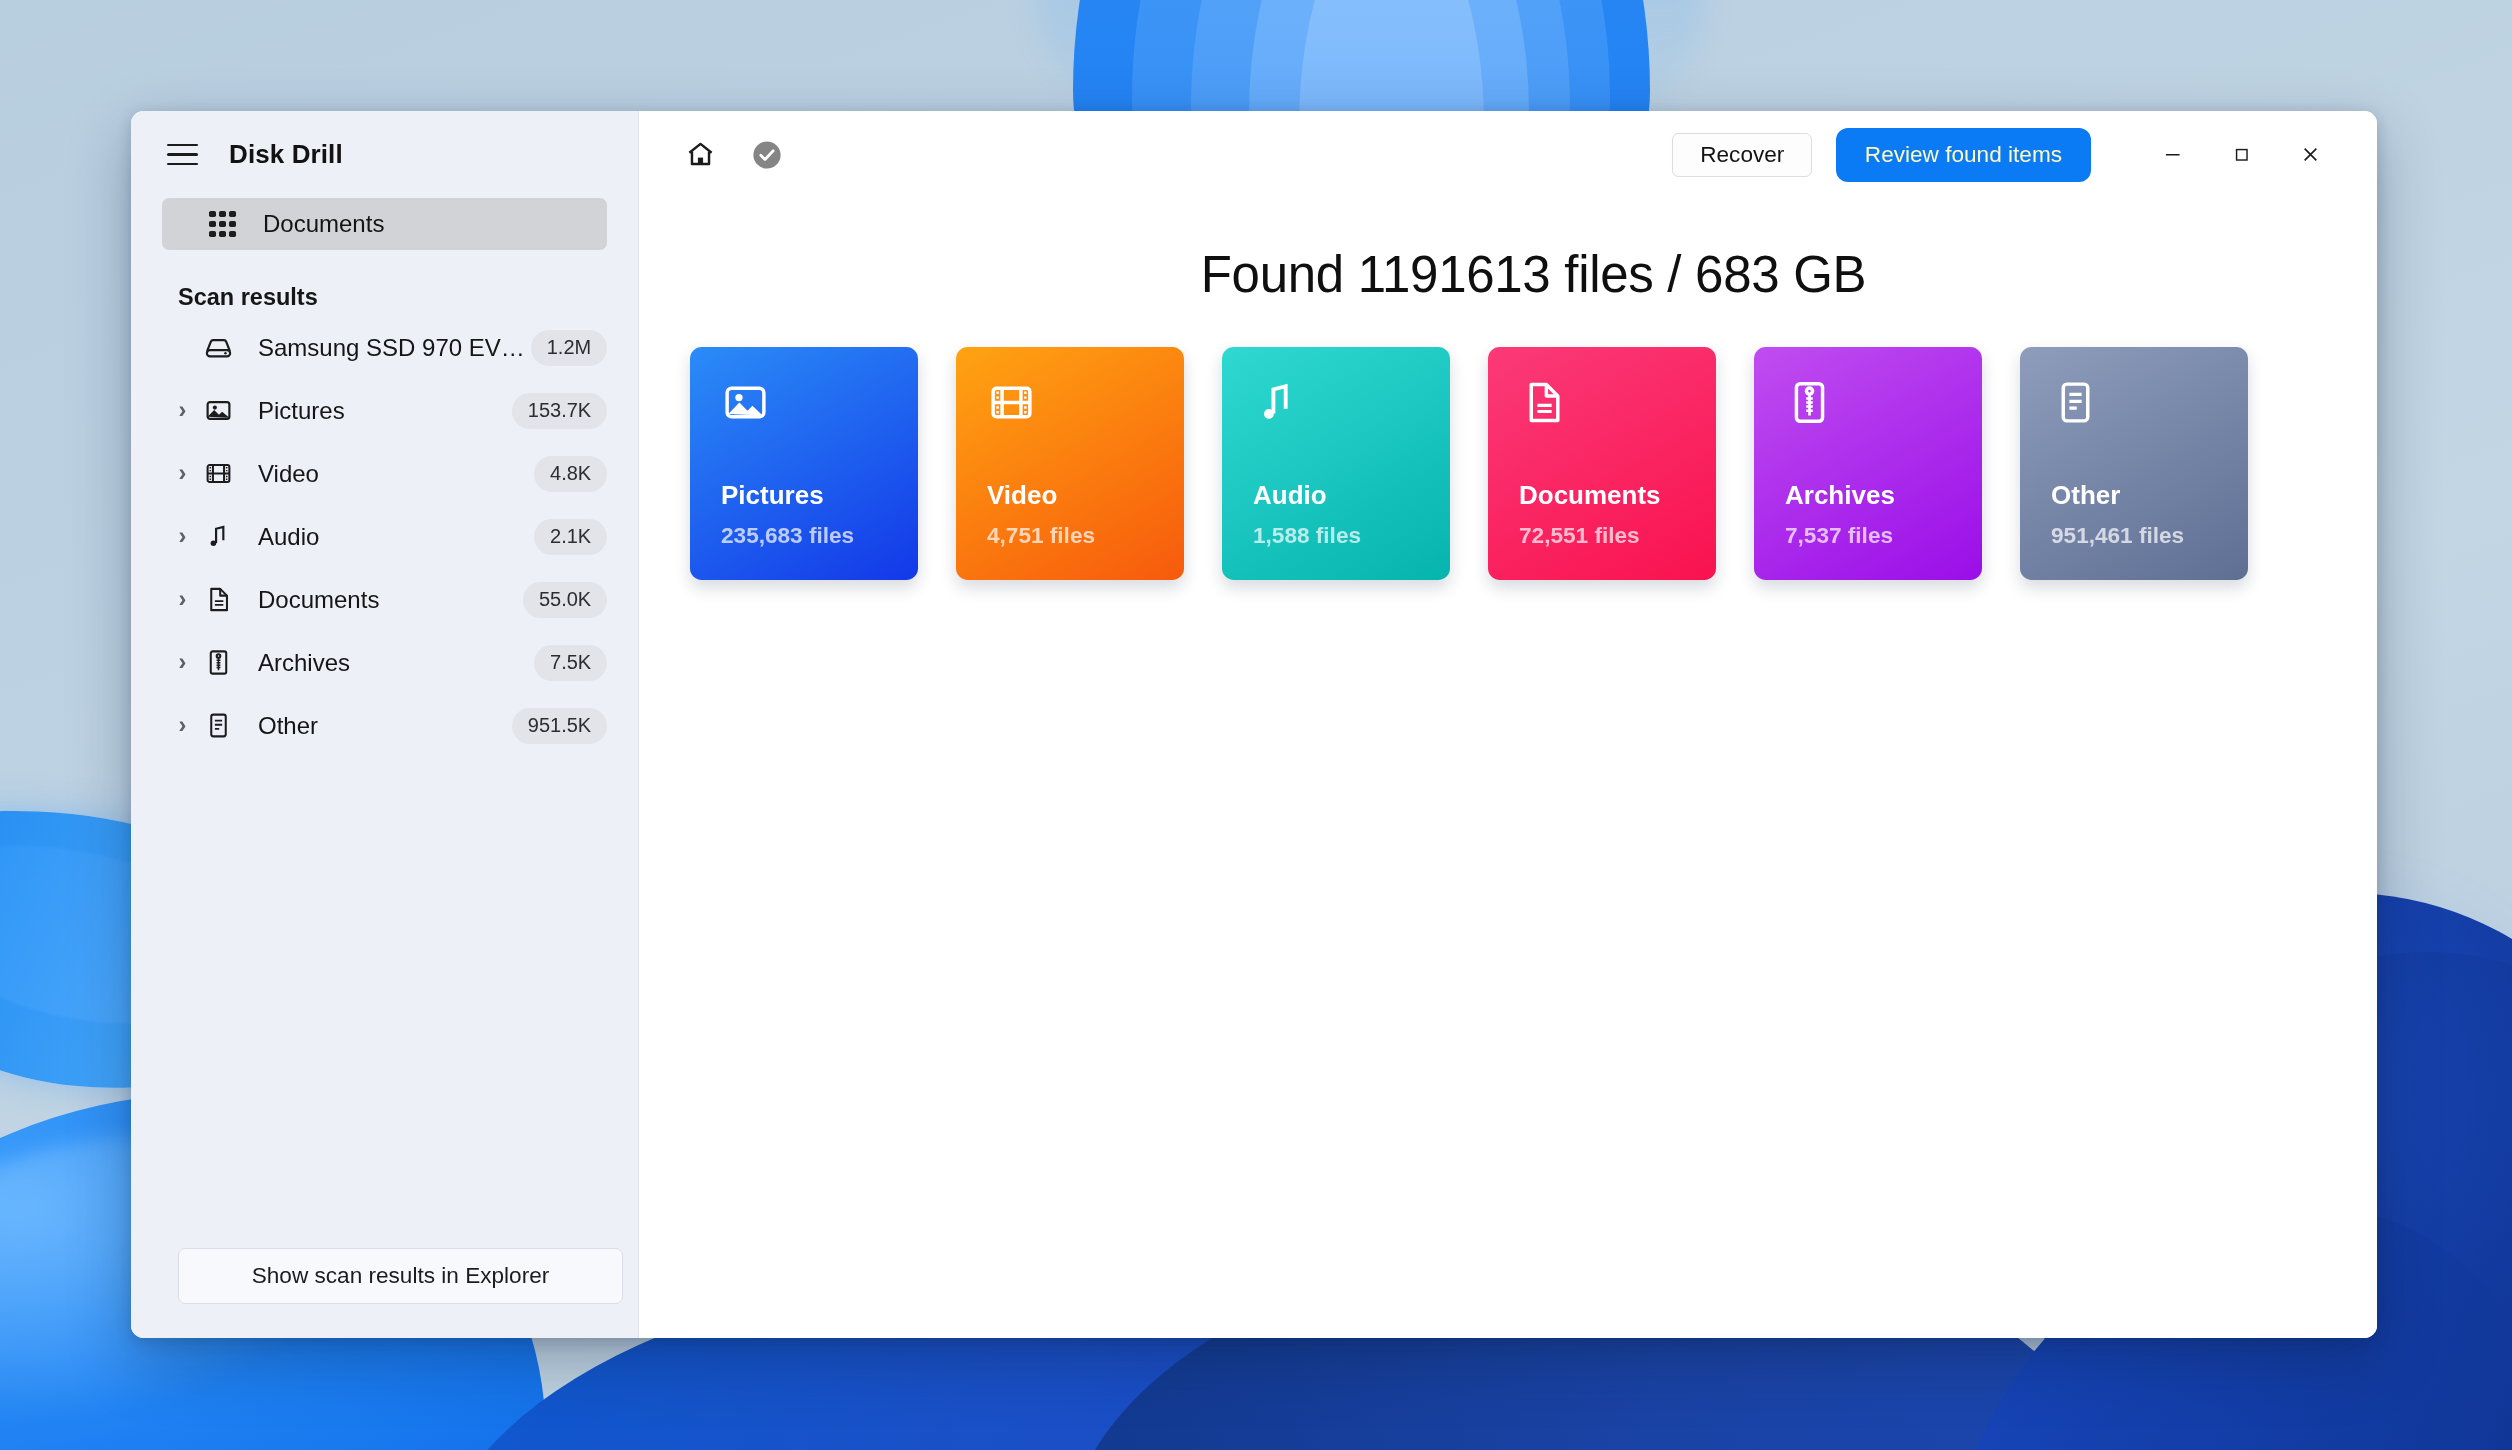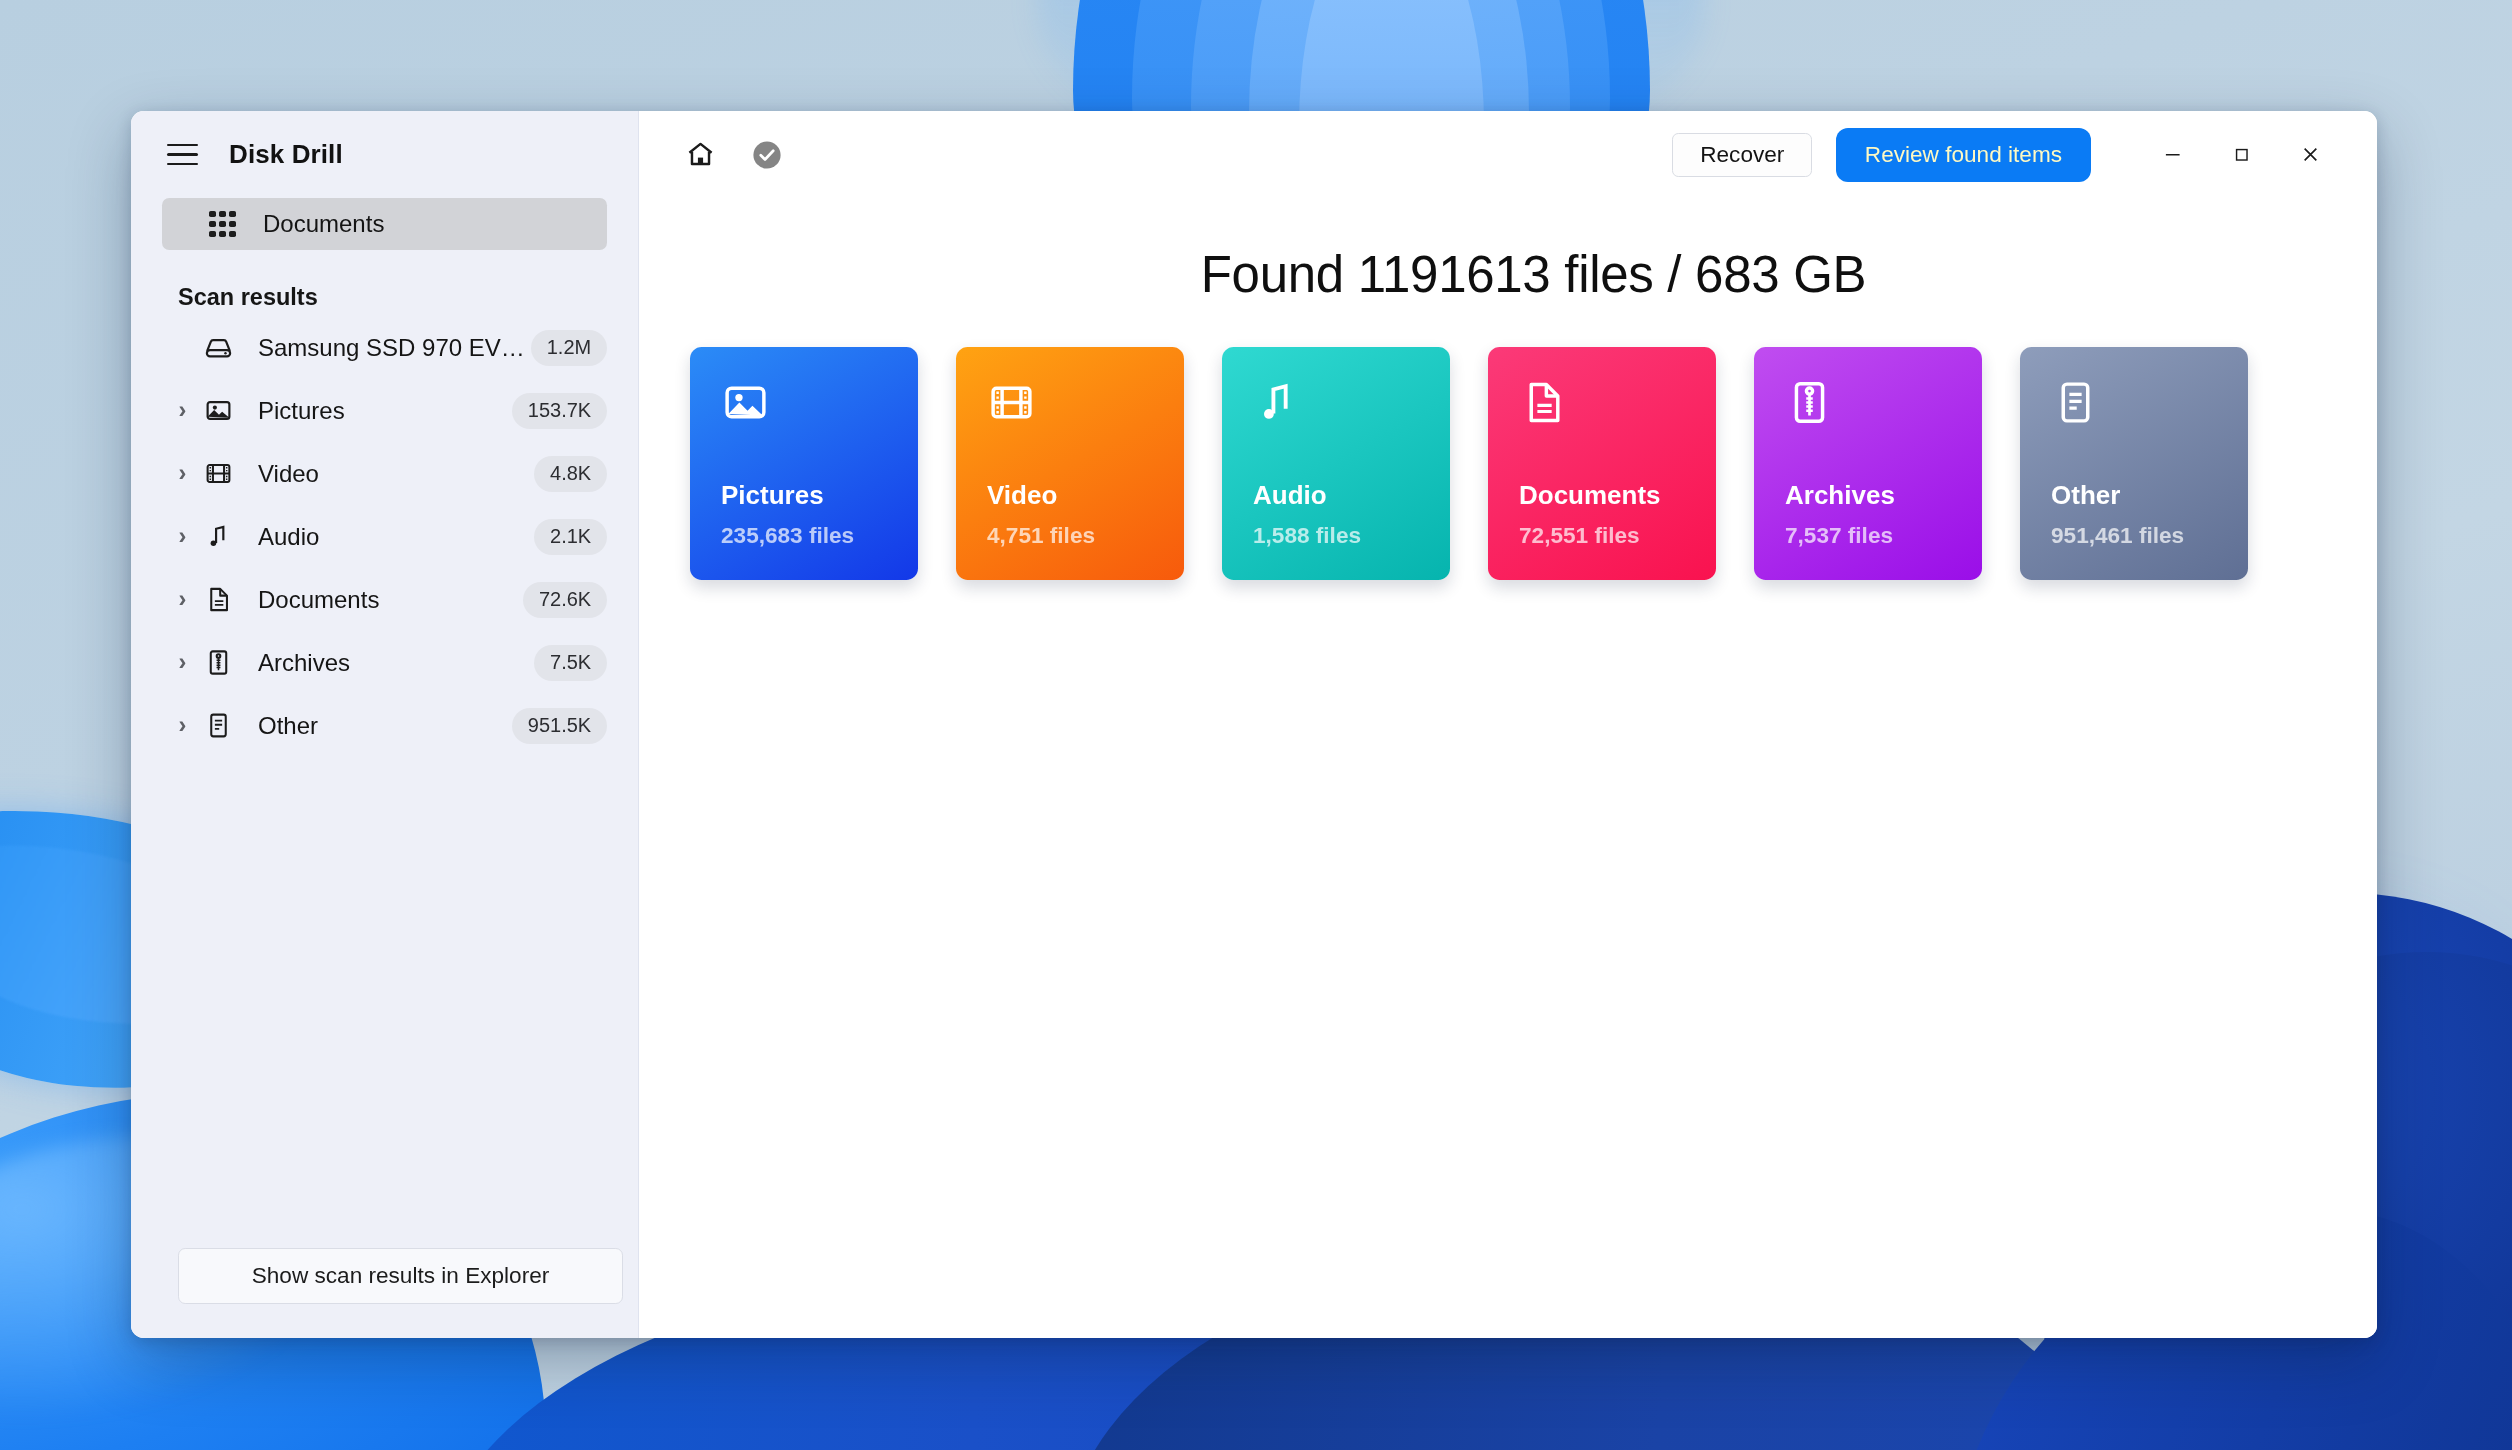--- a/index.html
+++ b/index.html
@@ -349,21 +349,21 @@
       <div class="scan-row">
         <span class="chev">›</span>
         <span class="row-icon">
           <svg width="29" height="29" viewBox="0 0 24 24" fill="none" stroke="currentColor" stroke-width="1.7" stroke-linejoin="round">
             <path d="M6 3.2h7.4L19 8.8V20.8H6z"></path>
             <path d="M13.4 3.2v5.6H19"></path>
             <path d="M9 13.4h7M9 16.4h7" stroke-width="1.5"></path>
           </svg>
         </span>
         <span class="row-label">Documents</span>
-        <span class="badge">72.6K</span>
+        <span class="badge">55.0K</span>
       </div>
 
       <div class="scan-row">
         <span class="chev">›</span>
         <span class="row-icon">
           <svg width="29" height="29" viewBox="0 0 24 24" fill="none" stroke="currentColor" stroke-width="1.7">
             <rect x="5.6" y="2.8" width="12.8" height="18.4" rx="1.6"></rect>
             <circle cx="12" cy="6.6" r="1.5"></circle>
             <path d="M12 8.4v10" stroke-width="1.3"></path>
             <path d="M10.4 10.2h3.2M10.4 12.2h3.2M10.4 14.2h3.2M10.4 16.2h3.2" stroke-width="1.2"></path>

